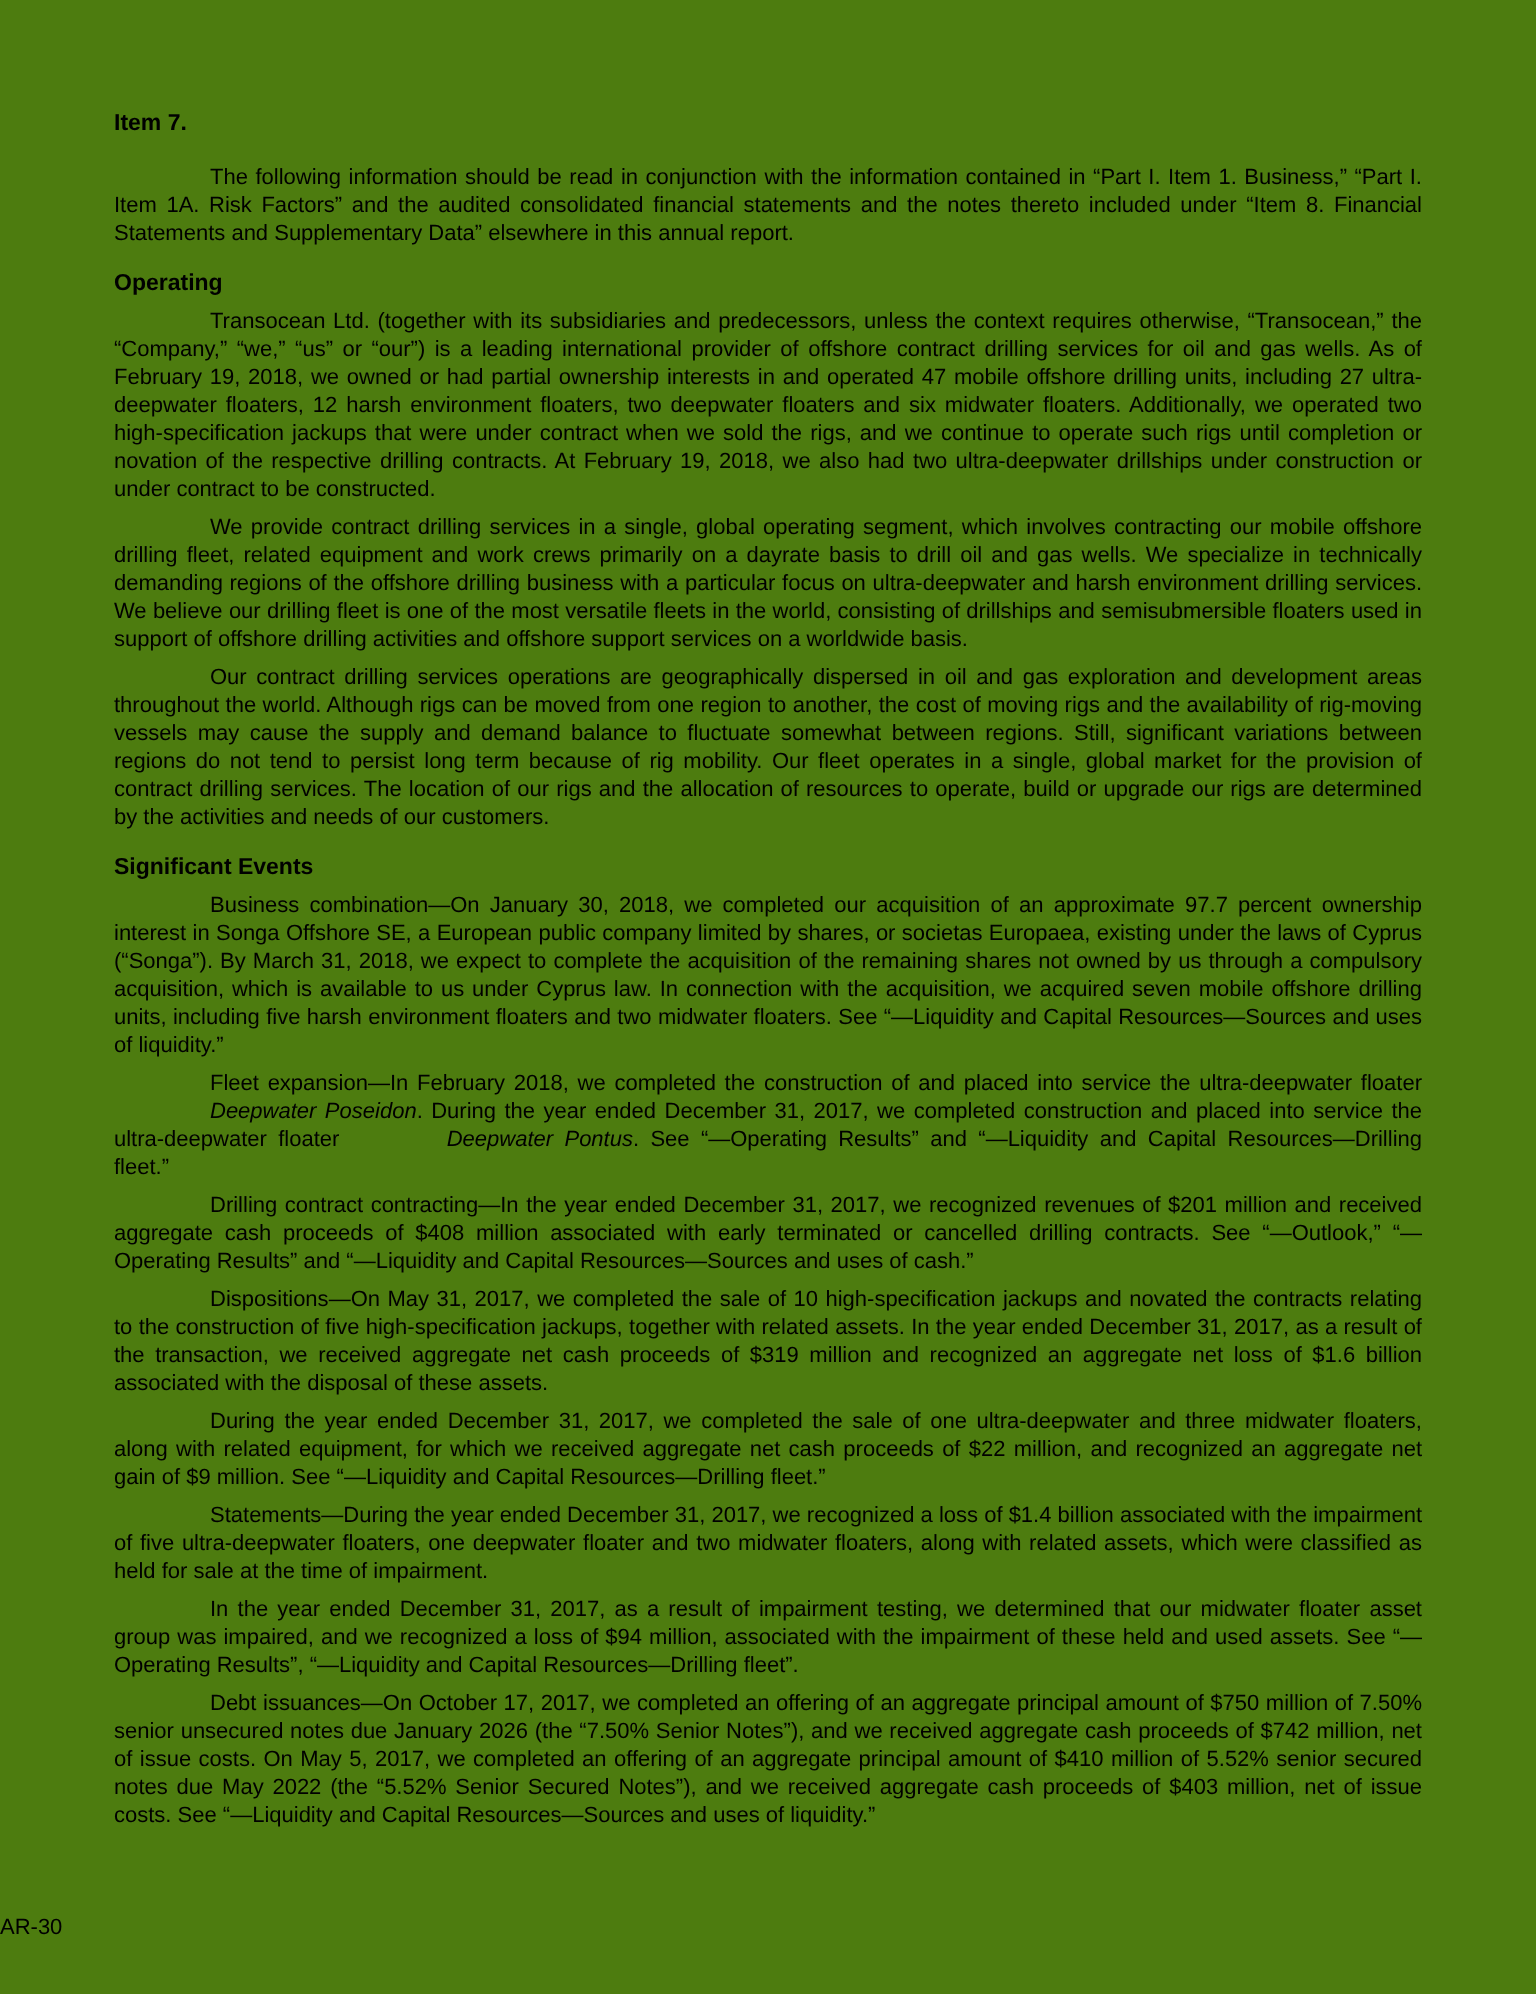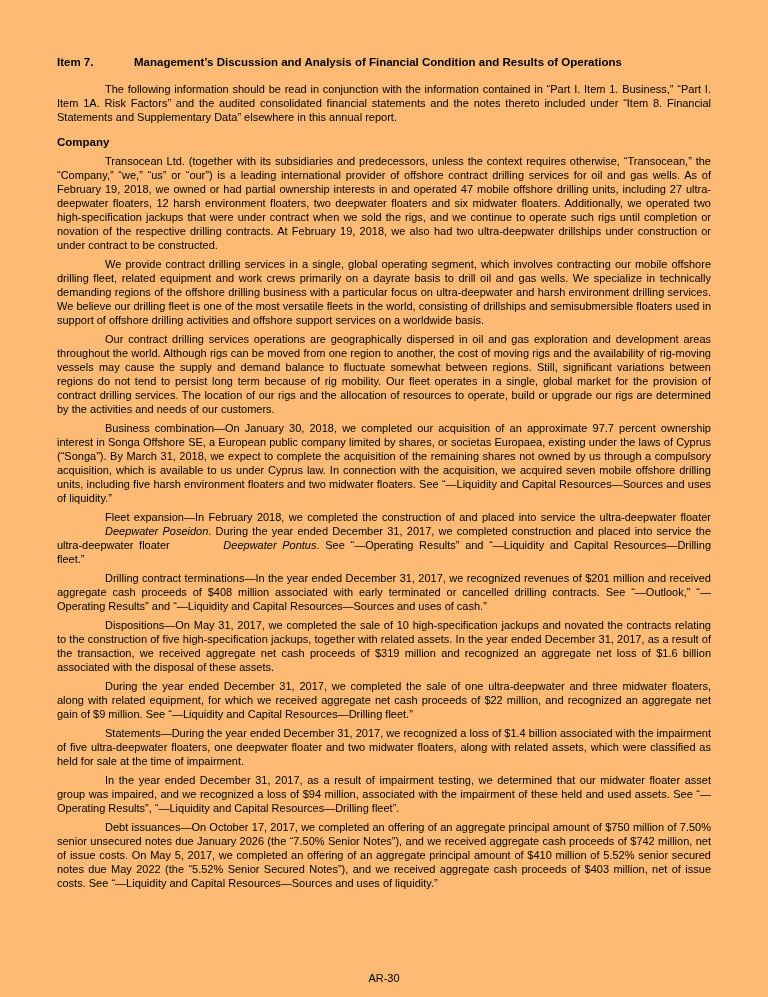--- a/index.html
+++ b/index.html
@@ -7,21 +7,21 @@
   body {
     width: 768px;
     height: 997px;
     font-family: "Liberation Sans", sans-serif;
     color: #000000;
   }
   .page {
     position: relative;
     width: 768px;
     height: 997px;
-    background: #fdba74;
+    background: #4d7c0f;
     padding: 55px 57px 0 57px;
     font-size: 11px;
     line-height: 14px;
     overflow: hidden;
   }
   .item-heading {
     display: flex;
     font-weight: bold;
     font-size: 11.5px;
     margin-bottom: 13px;
@@ -38,51 +38,50 @@
   }
   h2.sec {
     font-size: 11.5px;
     font-weight: bold;
     margin: 11px 0 5px 0;
   }
   .lead { font-weight: normal; }
   .it { font-style: italic; margin-left: 48px; }
   .footer {
     position: absolute;
-    bottom: 12px;
+    bottom: 26px;
     left: 0;
     width: 100%;
-    text-align: center;
     font-size: 11px;
   }
 </style>
 </head>
 <body>
 
 <div class="page">
 
   <div class="item-heading">
     <span class="item-label">Item 7.</span>
-    <span class="item-title">Management’s Discussion and Analysis of Financial Condition and Results of Operations</span>
   </div>
 
   <p class="body">The following information should be read in conjunction with the information contained in “Part I. Item 1. Business,” “Part I. Item 1A. Risk Factors” and the audited consolidated financial statements and the notes thereto included under “Item 8. Financial Statements and Supplementary Data” elsewhere in this annual report.</p>
 
-  <h2 class="sec">Company</h2>
+  <h2 class="sec">Operating</h2>
 
   <p class="body">Transocean Ltd. (together with its subsidiaries and predecessors, unless the context requires otherwise, “Transocean,” the “Company,” “we,” “us” or “our”) is a leading international provider of offshore contract drilling services for oil and gas wells.  As of February 19, 2018, we owned or had partial ownership interests in and operated 47 mobile offshore drilling units, including 27 ultra-deepwater floaters, 12 harsh environment floaters, two deepwater floaters and six midwater floaters.  Additionally, we operated two high-specification jackups that were under contract when we sold the rigs, and we continue to operate such rigs until completion or novation of the respective drilling contracts.  At February 19, 2018, we also had two ultra-deepwater drillships under construction or under contract to be constructed.</p>
   <p class="body">We provide contract drilling services in a single, global operating segment, which involves contracting our mobile offshore drilling fleet, related equipment and work crews primarily on a dayrate basis to drill oil and gas wells.  We specialize in technically demanding regions of the offshore drilling business with a particular focus on ultra-deepwater and harsh environment drilling services.  We believe our drilling fleet is one of the most versatile fleets in the world, consisting of drillships and semisubmersible floaters used in support of offshore drilling activities and offshore support services on a worldwide basis.</p>
   <p class="body">Our contract drilling services operations are geographically dispersed in oil and gas exploration and development areas throughout the world.  Although rigs can be moved from one region to another, the cost of moving rigs and the availability of rig-moving vessels may cause the supply and demand balance to fluctuate somewhat between regions.  Still, significant variations between regions do not tend to persist long term because of rig mobility.  Our fleet operates in a single, global market for the provision of contract drilling services.  The location of our rigs and the allocation of resources to operate, build or upgrade our rigs are determined by the activities and needs of our customers.</p>
 
+  <h2 class="sec">Significant Events</h2>
 
   <p class="body"><span class="lead">Business combination</span><span>—On January 30, 2018, we completed our acquisition of an approximate 97.7 percent ownership interest in Songa Offshore SE, a European public company limited by shares, or societas Europaea, existing under the laws of Cyprus (“Songa”).  By March 31, 2018, we expect to complete the acquisition of the remaining shares not owned by us through a compulsory acquisition, which is available to us under Cyprus law.  In connection with the acquisition, we acquired seven mobile offshore drilling units, including five harsh environment floaters and two midwater floaters.  See “—Liquidity and Capital Resources—Sources and uses of liquidity.”</span></p>
 
   <p class="body"><span class="lead">Fleet expansion</span><span>—In February 2018, we completed the construction of and placed into service the ultra-deepwater floater </span><span class="it">Deepwater Poseidon</span><span>.  During the year ended December 31, 2017, we completed construction and placed into service the ultra-deepwater floater </span><span class="it">Deepwater Pontus</span><span>.  See “—Operating Results” and “—Liquidity and Capital Resources—Drilling fleet.”</span></p>
 
-  <p class="body"><span class="lead">Drilling contract terminations</span><span>—In the year ended December 31, 2017, we recognized revenues of $201 million and received aggregate cash proceeds of $408 million associated with early terminated or cancelled drilling contracts.  See “—Outlook,” “—Operating Results” and “—Liquidity and Capital Resources—Sources and uses of cash.”</span></p>
+  <p class="body"><span class="lead">Drilling contract contracting</span><span>—In the year ended December 31, 2017, we recognized revenues of $201 million and received aggregate cash proceeds of $408 million associated with early terminated or cancelled drilling contracts.  See “—Outlook,” “—Operating Results” and “—Liquidity and Capital Resources—Sources and uses of cash.”</span></p>
 
   <p class="body"><span class="lead">Dispositions</span><span>—On May 31, 2017, we completed the sale of 10 high-specification jackups and novated the contracts relating to the construction of five high-specification jackups, together with related assets.  In the year ended December 31, 2017, as a result of the transaction, we received aggregate net cash proceeds of $319 million and recognized an aggregate net loss of $1.6 billion associated with the disposal of these assets.</span></p>
 
   <p class="body">During the year ended December 31, 2017, we completed the sale of one ultra-deepwater and three midwater floaters, along with related equipment, for which we received aggregate net cash proceeds of $22 million, and recognized an aggregate net gain of $9 million.  See “—Liquidity and Capital Resources—Drilling fleet.”</p>
 
   <p class="body"><span class="lead">Statements</span><span>—During the year ended December 31, 2017, we recognized a loss of $1.4 billion associated with the impairment of five ultra-deepwater floaters, one deepwater floater and two midwater floaters, along with related assets, which were classified as held for sale at the time of impairment.</span></p>
 
   <p class="body">In the year ended December 31, 2017, as a result of impairment testing, we determined that our midwater floater asset group was impaired, and we recognized a loss of $94 million, associated with the impairment of these held and used assets.  See “—Operating Results”, “—Liquidity and Capital Resources—Drilling fleet”.</p>
 
   <p class="body"><span class="lead">Debt issuances</span><span>—On October 17, 2017, we completed an offering of an aggregate principal amount of $750 million of 7.50% senior unsecured notes due January 2026 (the “7.50% Senior Notes”), and we received aggregate cash proceeds of $742 million, net of issue costs.  On May 5, 2017, we completed an offering of an aggregate principal amount of $410 million of 5.52% senior secured notes due May 2022 (the “5.52% Senior Secured Notes”), and we received aggregate cash proceeds of $403 million, net of issue costs.  See “—Liquidity and Capital Resources—Sources and uses of liquidity.”</span></p>

